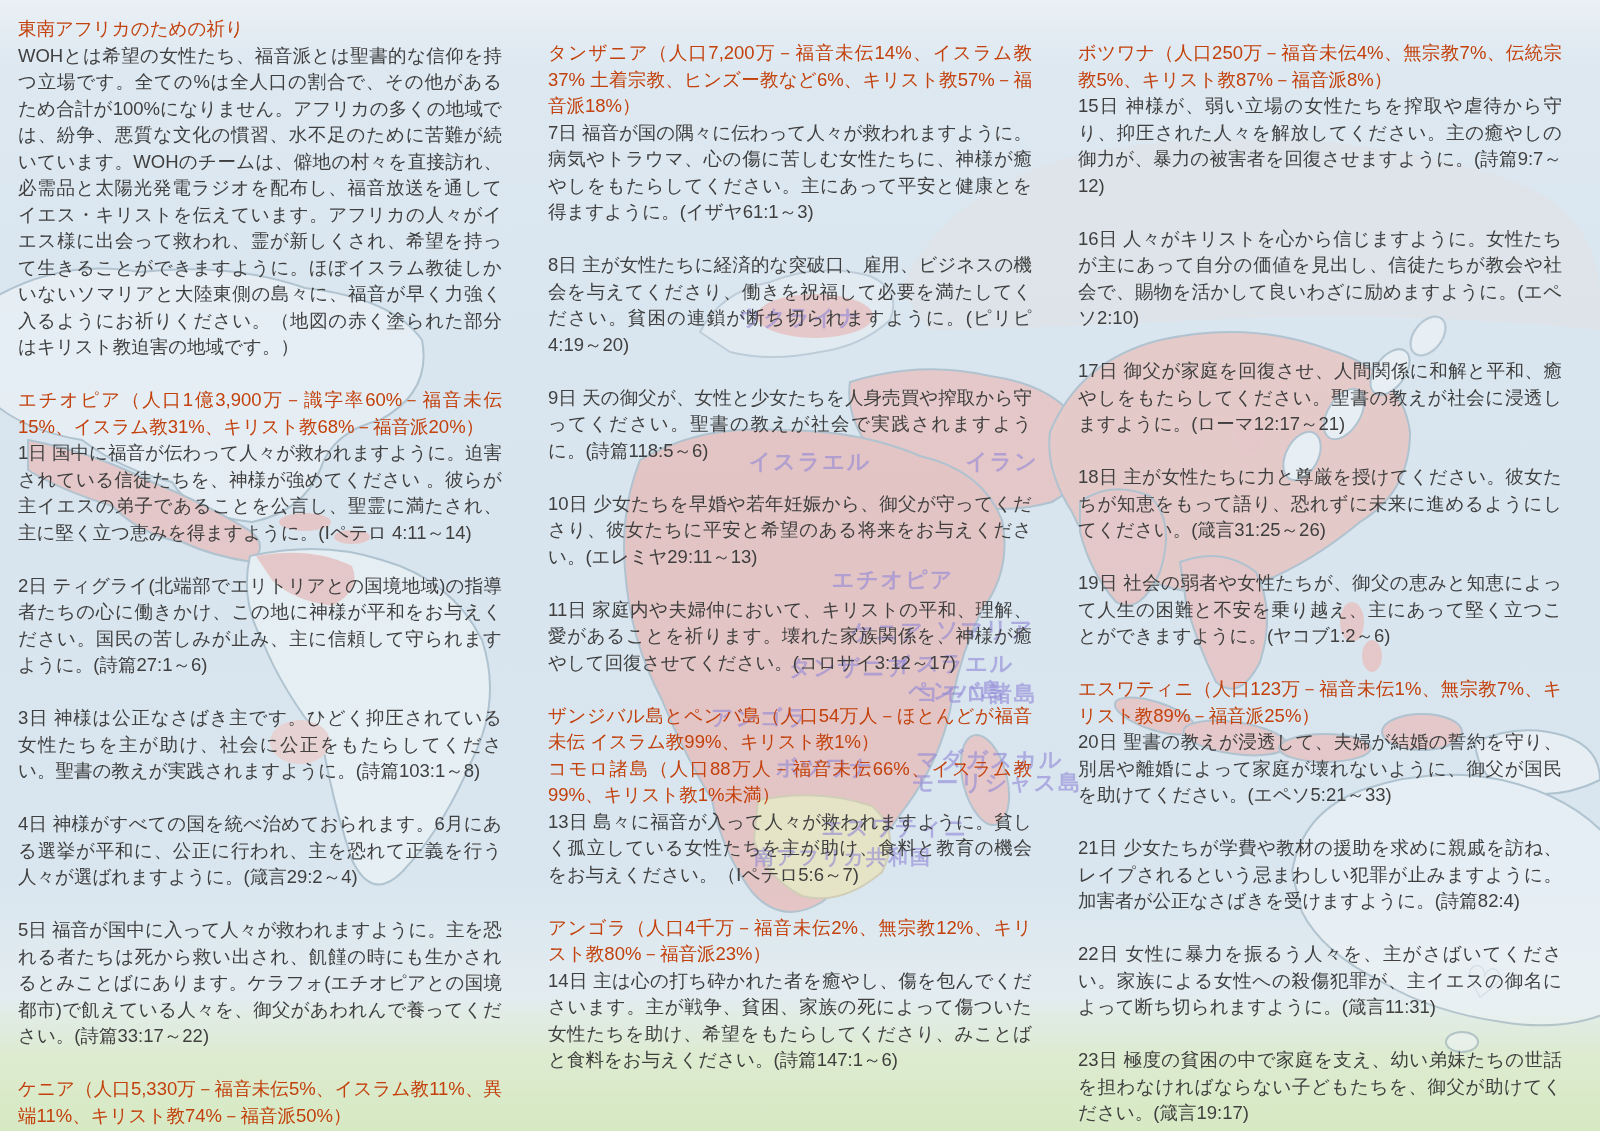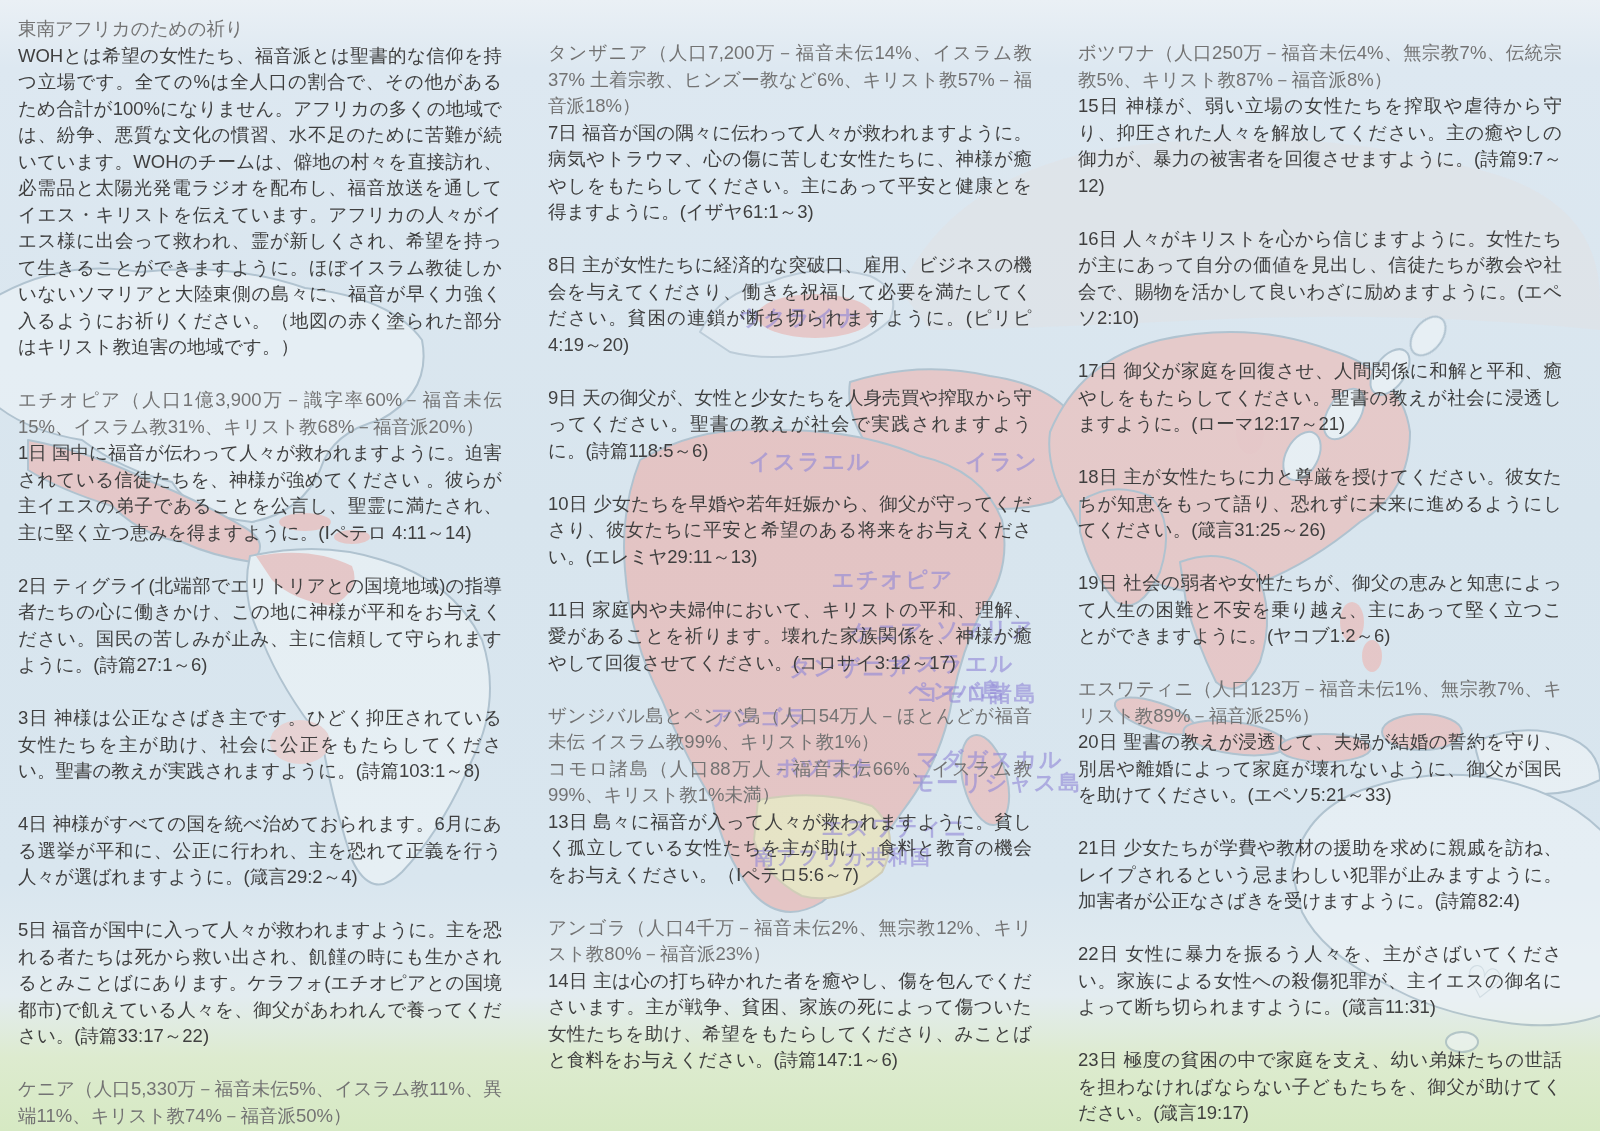--- a/index.html
+++ b/index.html
@@ -26,21 +26,21 @@
   .column{
     position:absolute;top:0;width:484px;
     color:#3f3f3f;font-size:18.5px;line-height:26.5px;
     text-align:justify;
   }
   .col-left{left:18px;padding-top:16px;}
   .col-middle{left:548px;padding-top:40px;}
   .col-right{left:1078px;padding-top:40px;}
   .block{margin:0;font-size:18.5px;font-weight:normal;}
   .body{margin:0 0 26.5px;}
-  .title,.header{color:#737373;margin:0;}
+  .title,.header{color:#c2410c;margin:0;}
 </style>
 </head>
 <body>
 
 <div class="page">
 
   <svg class="map" viewBox="0 0 1600 1131">
     <g opacity="0.55" stroke="#8fa6b6" stroke-width="2" stroke-linejoin="round">
 
       <path d="M900,290 Q950,180 1100,150 Q1300,120 1480,170 Q1600,200 1600,300 L1600,330 Q1400,310 1200,320 Q1000,330 930,330 Z" fill="#e9dcda" opacity="0.45" stroke="none"></path>

